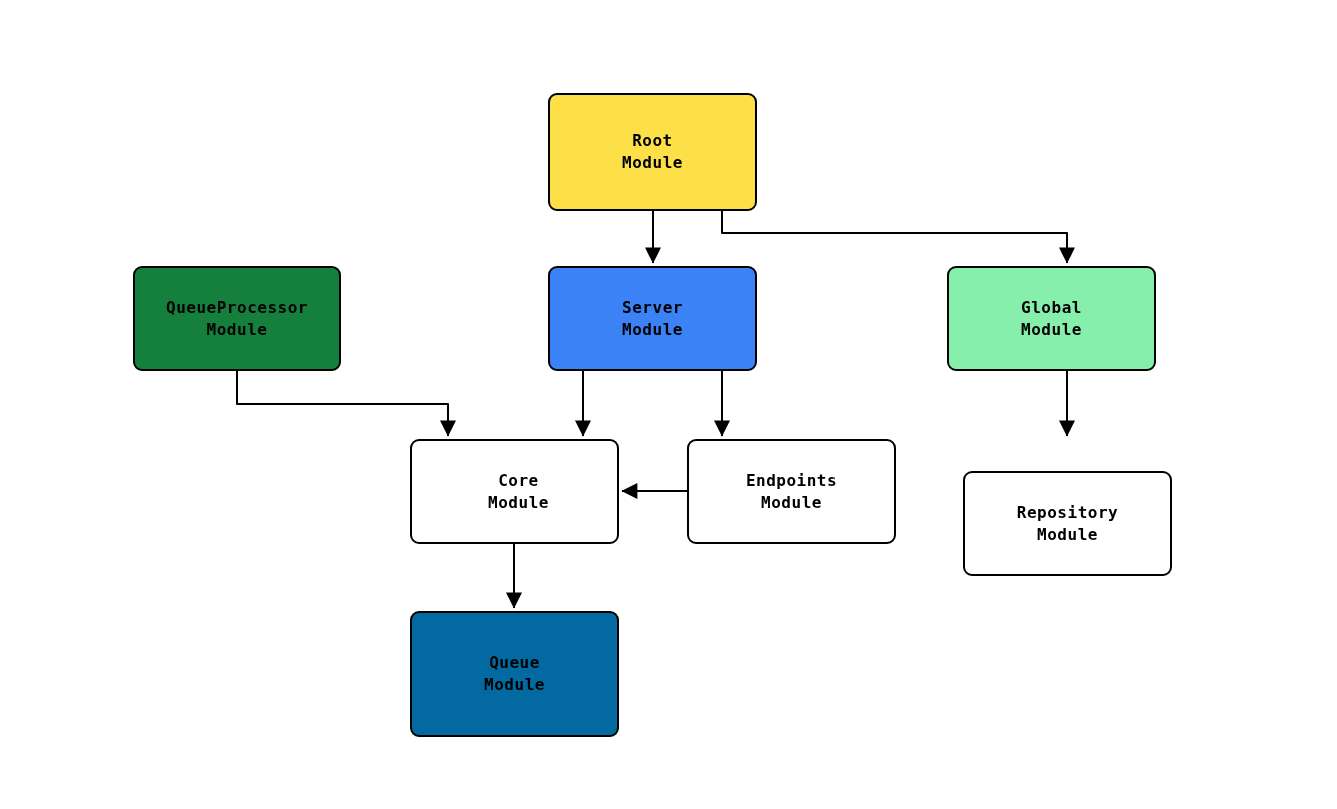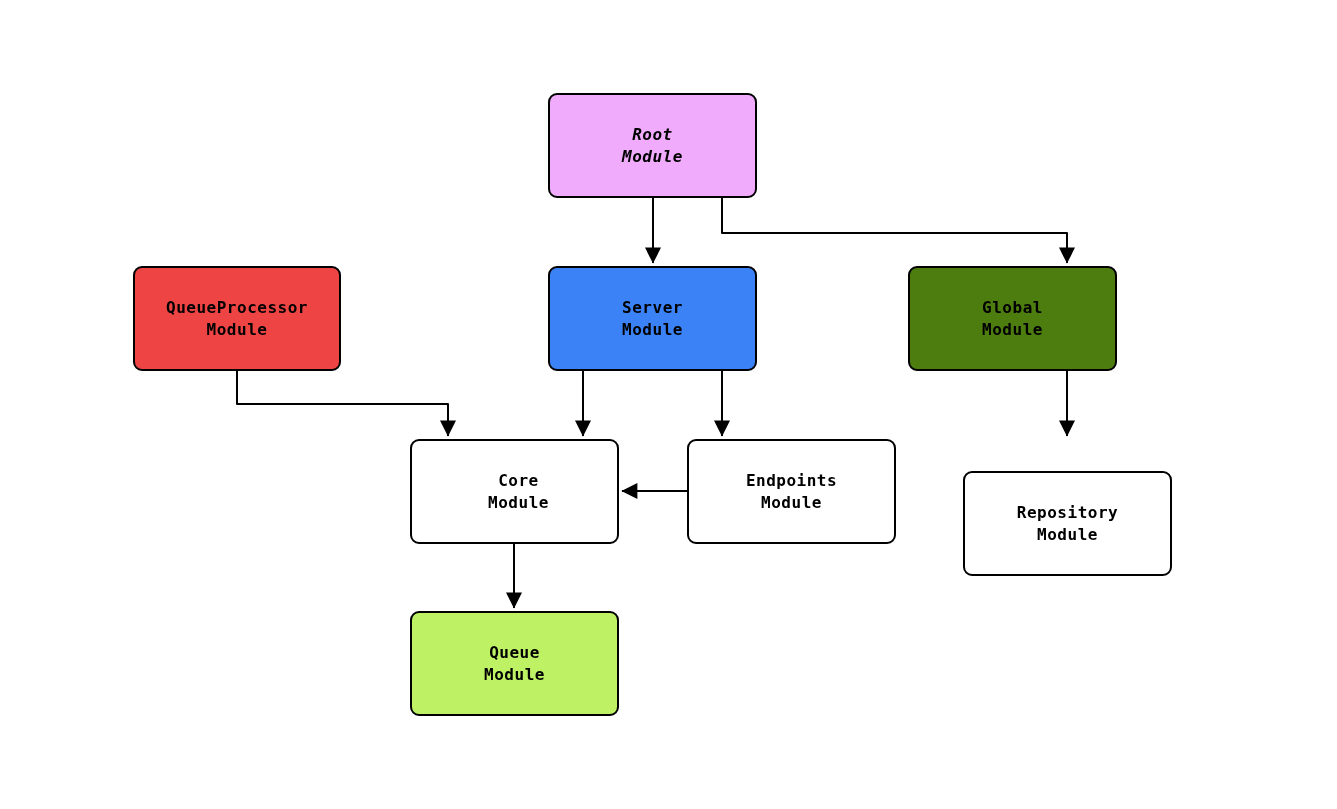--- a/index.html
+++ b/index.html
@@ -67,46 +67,46 @@
         <polyline points="722,198 722,233 1067,233 1067,262" class="edge" marker-end="url(#arrowhead)" style="stroke: rgb(0, 0, 0);"></polyline>
         <polyline points="237,371 237,404 448,404 448,435" class="edge" marker-end="url(#arrowhead)" style="stroke: rgb(0, 0, 0);"></polyline>
         <polyline points="583,371 583,435" class="edge" marker-end="url(#arrowhead)" style="stroke: rgb(0, 0, 0);"></polyline>
         <polyline points="722,371 722,435" class="edge" marker-end="url(#arrowhead)" style="stroke: rgb(0, 0, 0);"></polyline>
         <polyline points="687,491 623,491" class="edge" marker-end="url(#arrowhead)" style="stroke: rgb(0, 0, 0);"></polyline>
         <polyline points="1067,371 1067,435" class="edge" marker-end="url(#arrowhead)" style="stroke: rgb(0, 0, 0);"></polyline>
         <polyline points="514,544 514,607" class="edge" marker-end="url(#arrowhead)" style="stroke: rgb(0, 0, 0);"></polyline>
       </g>
   </svg>
   <div>
-      <div class="node" style="left: 548px; top: 93px; width: 209px; height: 105px; background: #f0abfc; border-color: rgb(0, 0, 0); font-style: italic;">
+      <div class="node" style="left: 548px; top: 93px; width: 209px; height: 118px; background: #fde047; border-color: rgb(0, 0, 0);">
         <span class="node-label">Root
 Module</span>
       </div>
-      <div class="node" style="left: 133px; top: 266px; width: 208px; height: 105px; background: #ef4444; border-color: rgb(0, 0, 0);">
+      <div class="node" style="left: 133px; top: 266px; width: 208px; height: 105px; background: #15803d; border-color: rgb(0, 0, 0);">
         <span class="node-label">QueueProcessor
 Module</span>
       </div>
       <div class="node" style="left: 548px; top: 266px; width: 209px; height: 105px; background: #3b82f6; border-color: rgb(0, 0, 0);">
         <span class="node-label">Server
 Module</span>
       </div>
-      <div class="node" style="left: 908px; top: 266px; width: 209px; height: 105px; background: #4d7c0f; border-color: rgb(0, 0, 0);">
+      <div class="node" style="left: 947px; top: 266px; width: 209px; height: 105px; background: #86efac; border-color: rgb(0, 0, 0);">
         <span class="node-label">Global
 Module</span>
       </div>
       <div class="node" style="left: 410px; top: 439px; width: 209px; height: 105px; background: rgb(255, 255, 255); border-color: rgb(0, 0, 0); padding-left: 8px;">
         <span class="node-label">Core
 Module</span>
       </div>
       <div class="node" style="left: 687px; top: 439px; width: 209px; height: 105px; background: rgb(255, 255, 255); border-color: rgb(0, 0, 0);">
         <span class="node-label">Endpoints
 Module</span>
       </div>
       <div class="node" style="left: 963px; top: 439px; width: 209px; height: 105px; background: rgb(255, 255, 255); border-color: rgb(0, 0, 0); margin-top: 32px;">
         <span class="node-label">Repository
 Module</span>
       </div>
-      <div class="node" style="left: 410px; top: 611px; width: 209px; height: 105px; background: #bef264; border-color: rgb(0, 0, 0);">
+      <div class="node" style="left: 410px; top: 611px; width: 209px; height: 126px; background: #0369a1; border-color: rgb(0, 0, 0);">
         <span class="node-label">Queue
 Module</span>
       </div>
     </div>
 </div>
 
 </body></html>

